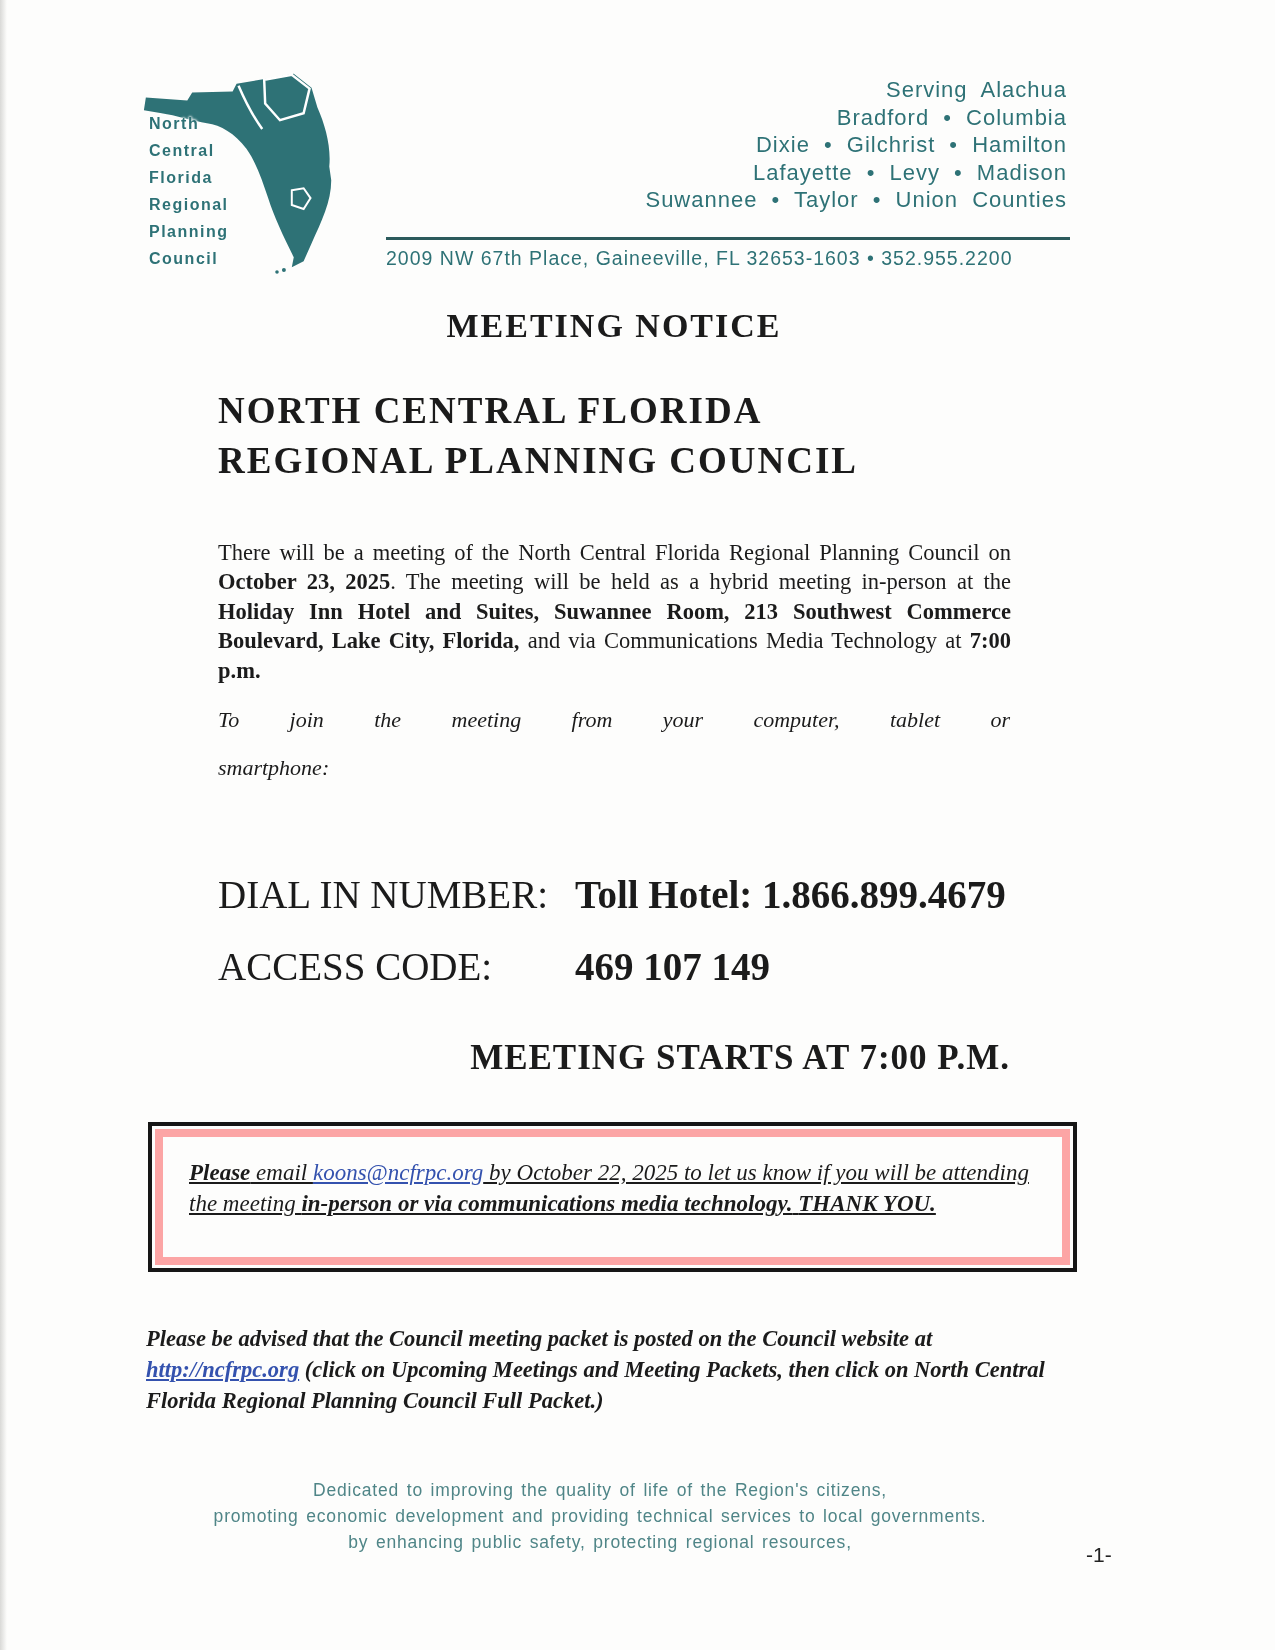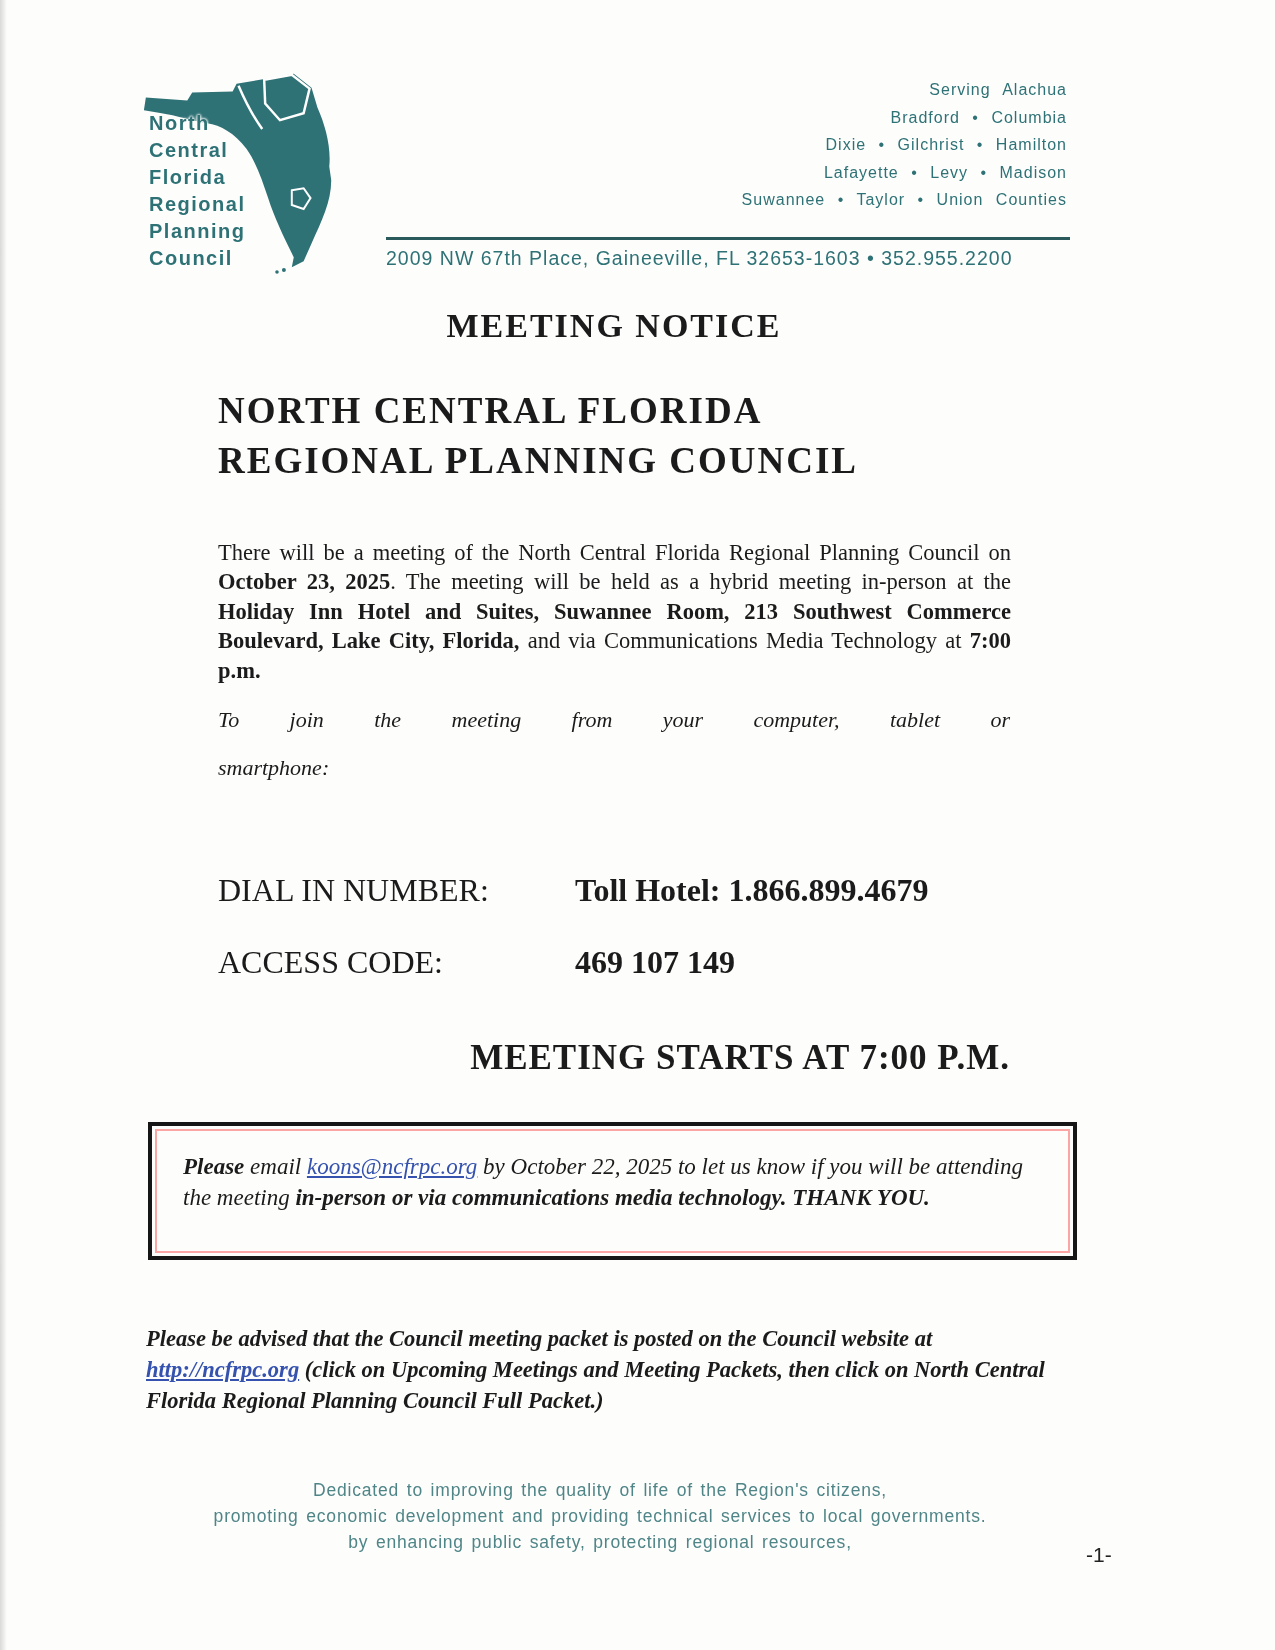--- a/index.html
+++ b/index.html
@@ -13,27 +13,27 @@
     font-family:"Liberation Serif", serif; color:var(--ink);
   }
   .scan-edge{position:absolute;left:0;top:0;width:7px;height:100%;
     background:linear-gradient(to right, #d9d9d7, #fdfdfc);}
   
   .logo{position:absolute;left:133px;top:64px;width:218px;height:212px;}
   .logo svg{position:absolute;left:0;top:0;width:100%;height:100%;}
   .logo-text{
     position:absolute;left:16px;top:46px;
     font-family:"Liberation Sans", sans-serif;font-weight:bold;
-    font-size:20px;line-height:27px;letter-spacing:1.5px;color:var(--teal);
+    font-size:16px;line-height:27px;letter-spacing:1.5px;color:var(--teal);
     text-shadow:0 0 3px #fff,0 0 3px #fff,0 0 2px #fff;
   }
   .serving{
     position:absolute;right:208px;top:76px;text-align:right;
     font-family:"Liberation Sans", sans-serif;color:var(--teal);
-    font-size:16px;line-height:27.5px;letter-spacing:1px;word-spacing:7px;
+    font-size:22px;line-height:27.5px;letter-spacing:1px;word-spacing:7px;
   }
   .head-rule{position:absolute;left:386px;top:237px;width:684px;height:3px;
     background:var(--teal-dark);}
   .address{
     position:absolute;left:386px;top:247px;
     font-family:"Liberation Sans", sans-serif;color:var(--teal);
     font-size:19.5px;letter-spacing:1px;
   }
   
   .h-notice{position:absolute;left:218px;top:307px;width:792px;text-align:center;
@@ -42,32 +42,32 @@
     font-size:37px;font-weight:bold;letter-spacing:2px;line-height:50px;}
   
   .intro{position:absolute;left:218px;top:515px;width:793px;
     font-size:22.5px;line-height:29.5px;text-align:justify;}
   .join{position:absolute;left:218px;top:696px;width:792px;
     font-size:22px;line-height:48px;font-style:italic;}
   .join .l1{text-align:justify;text-align-last:justify;}
   .meet-link{position:absolute;left:218px;top:793px;
     font-size:28px;font-weight:bold;}
   a.biglink{color:var(--link);text-decoration:underline;text-decoration-thickness:2px;}
-  .kv{position:absolute;left:218px;width:792px;display:flex;font-size:32px;}
+  .kv{position:absolute;left:218px;width:792px;display:flex;font-size:39px;}
   .kv .k{flex:0 0 357px;}
   .kv .v{font-weight:bold;}
   .kv-dial{top:872px;}
   .kv-access{top:944px;}
   .h-starts{position:absolute;left:218px;top:1038px;width:792px;text-align:right;
     font-size:35px;font-weight:bold;letter-spacing:1px;}
   
   .rsvp-box{position:absolute;left:148px;top:1122px;width:929px;box-sizing:border-box;
     border:4px solid #161616;padding:3px;background:#fdfdfc;}
-  .rsvp-inner{border:2px solid #fca5a5;padding:20px 26px 38px 26px;
-    font-style:italic;font-size:23px;line-height:31px;}
+  .rsvp-inner{border:8px solid #fca5a5;padding:20px 26px 38px 26px;
+    font-style:italic;font-size:23px;line-height:31px;text-decoration:underline;}
   .rsvp-inner b{font-weight:bold;}
   a.itlink{color:var(--link2);font-style:italic;text-decoration:underline;}
   
   .advisory{position:absolute;left:146px;top:1300px;width:932px;
     font-size:22.5px;line-height:31px;font-weight:bold;font-style:italic;}
   a.itlink2{color:var(--link2);text-decoration:underline;}
   
   .footer{position:absolute;left:0;top:1477px;width:1200px;text-align:center;
     font-family:"Liberation Sans", sans-serif;color:var(--teal-light);
     font-size:17.5px;line-height:26px;letter-spacing:0.8px;word-spacing:2px;}

